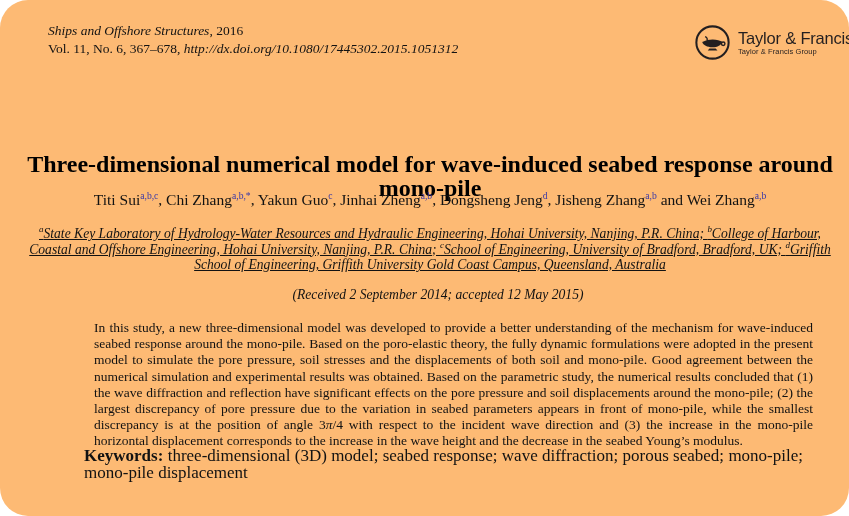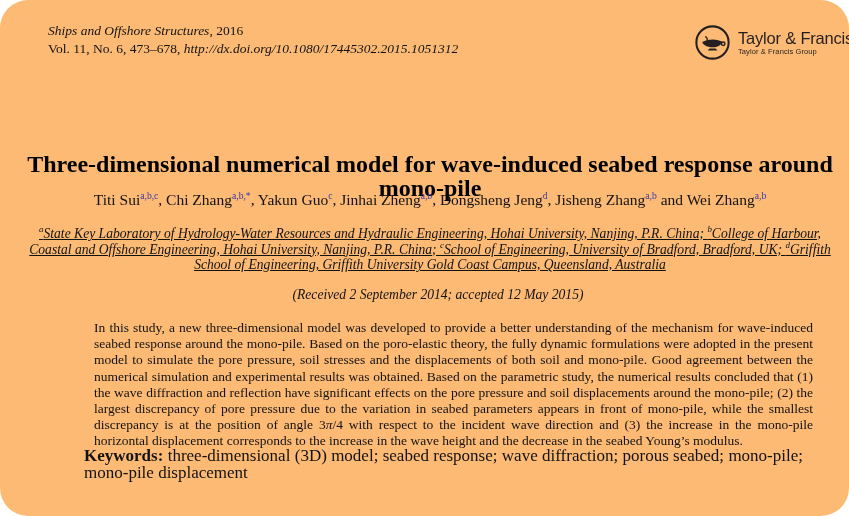--- a/index.html
+++ b/index.html
@@ -73,21 +73,21 @@
   }
   .kw-label{font-weight:bold;}
 </style>
 </head>
 <body>
 
 <div id="page">
 
   <div class="hdr">
     <div><span class="it">Ships and Offshore Structures</span><span>, 2016</span></div>
-    <div><span>Vol. 11, No. 6, 473–678, </span><span class="doi">http://dx.doi.org/10.1080/17445302.2015.1051312</span></div>
+    <div><span>Vol. 11, No. 6, 367–678, </span><span class="doi">http://dx.doi.org/10.1080/17445302.2015.1051312</span></div>
   </div>
 
   <div class="logo">
     <span>
       <svg width="37" height="37" viewBox="0 0 36 36" aria-hidden="true">
         <circle cx="18" cy="18" r="15.7" fill="none" stroke="#231f20" stroke-width="2"></circle>
         <path d="M10.8 12.3 c1.9 0.7 2.5 2.2 1.8 3.6" fill="none" stroke="#231f20" stroke-width="1.3"></path>
         <path d="M8 17.6 C11 15.6 14.8 15 18.2 15 C22 15 25.7 15.9 27.5 17.3 C26.7 20.7 22.9 22.7 17.8 22.7 C12.8 22.7 9 20.7 8 17.6 Z" fill="#231f20"></path>
         <circle cx="28.4" cy="19.3" r="1.7" fill="none" stroke="#231f20" stroke-width="1.4"></circle>
         <path d="M13.4 25.9 h9.4 l-1.7 -2.1 h-6.1 Z" fill="#231f20"></path>

